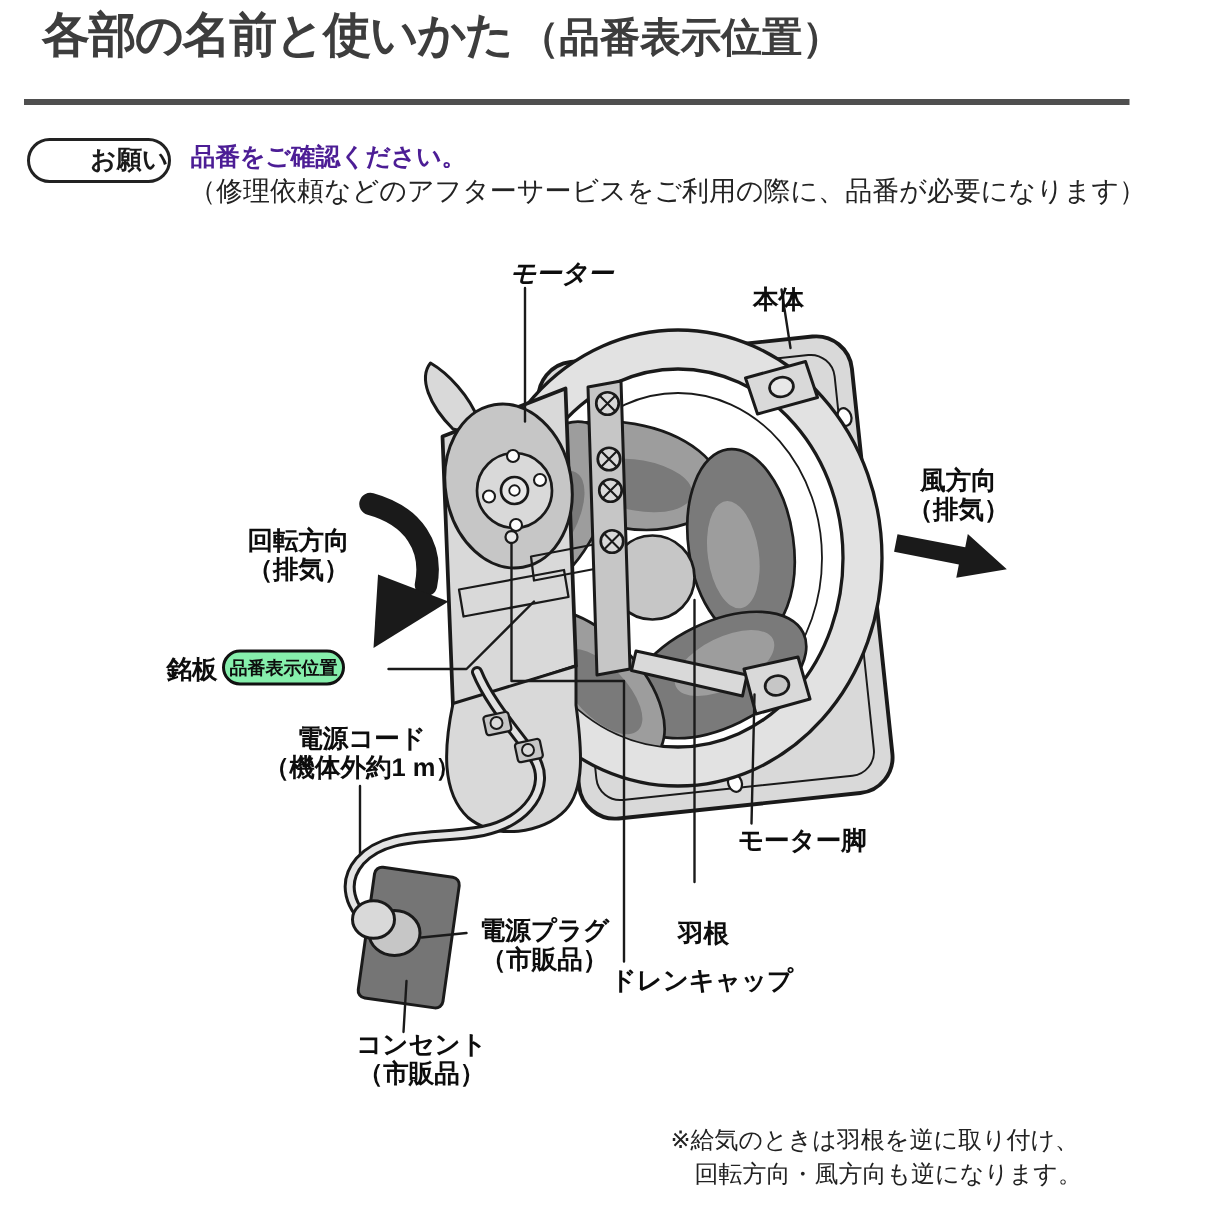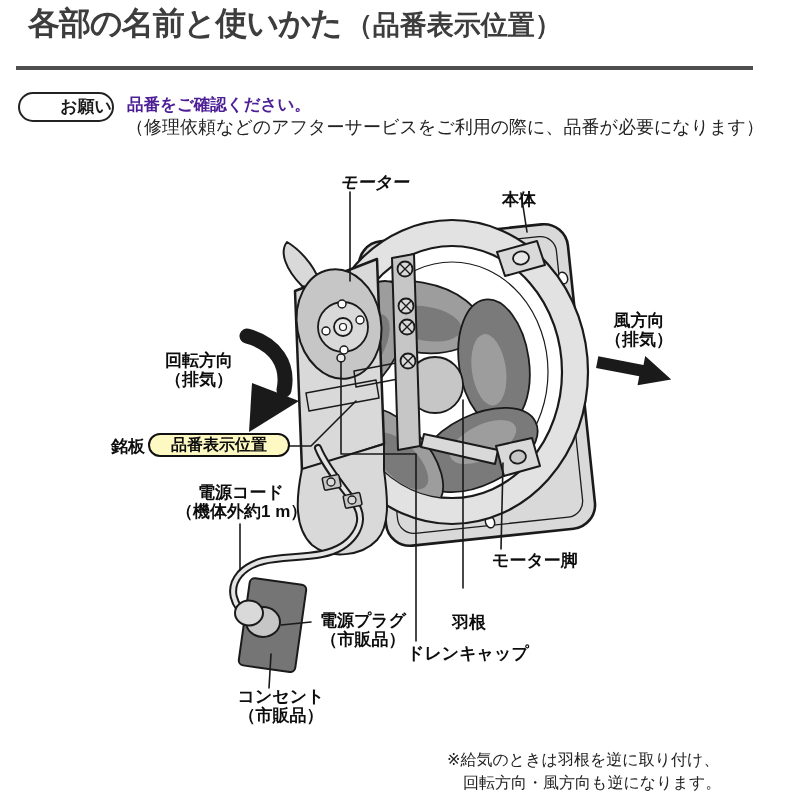--- a/index.html
+++ b/index.html
@@ -22,22 +22,22 @@
   .notice-detail{left:126px;top:115px;font-size:18px;color:#232323;}
   
   .lbl{font-size:17px;font-weight:700;color:#0d0d0d;line-height:19px;}
   .lbl-center{text-align:center;}
   .lbl-motor{left:340px;top:173px;font-style:italic;}
   .lbl-body{left:502px;top:175px;margin-top:15px;}
   .lbl-rotation{left:157px;top:351px;width:84px;}
   .lbl-wind{left:604px;top:311px;width:70px;}
   .lbl-nameplate{left:111px;top:437px;}
   .nameplate-pill{
-    left:148px;top:433px;font-size:16px;font-weight:700;color:#0d0d0d;
-    border:2px solid #111;border-radius:12px;padding:1px 21px;line-height:18px;background:#fef9c3;
+    left:148px;top:433px;font-size:12px;font-weight:700;color:#0d0d0d;
+    border:2px solid #111;border-radius:12px;padding:1px 3px;line-height:18px;background:#86efac;
   }
   .lbl-cord{left:176px;top:483px;width:130px;}
   .lbl-plug{left:310px;top:611px;width:106px;}
   .lbl-outlet{left:228px;top:687px;width:106px;}
   .lbl-drain{left:407px;top:644px;text-align:center;}
   .lbl-blade{left:452px;top:590px;margin-top:23px;}
   .lbl-motorleg{left:492px;top:551px;}
   .footnote{font-size:16px;color:#222;font-weight:400;}
   .footnote-1{left:447px;top:750px;}
   .footnote-2{left:463px;top:773px;}

